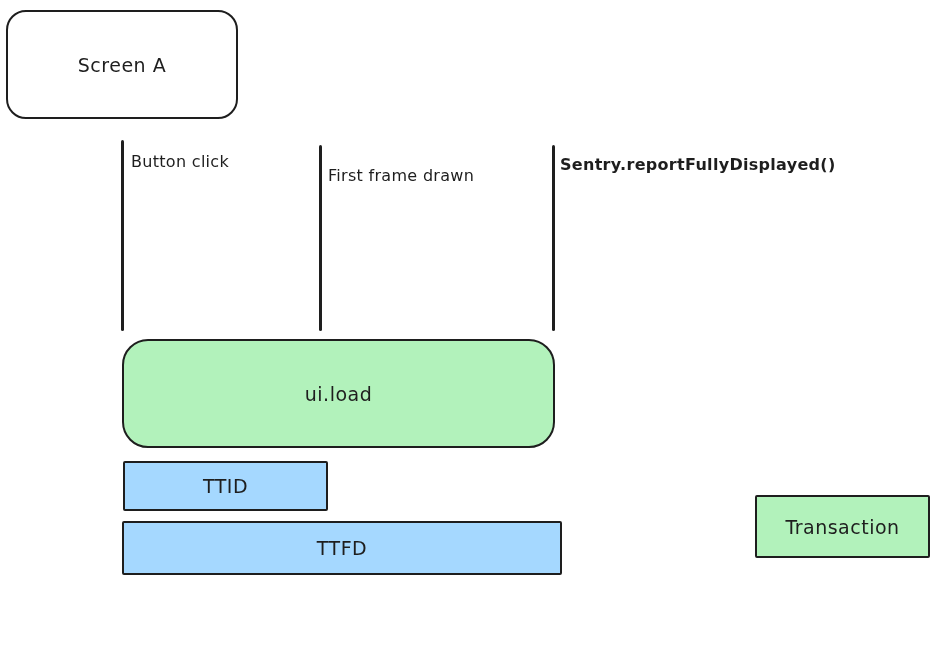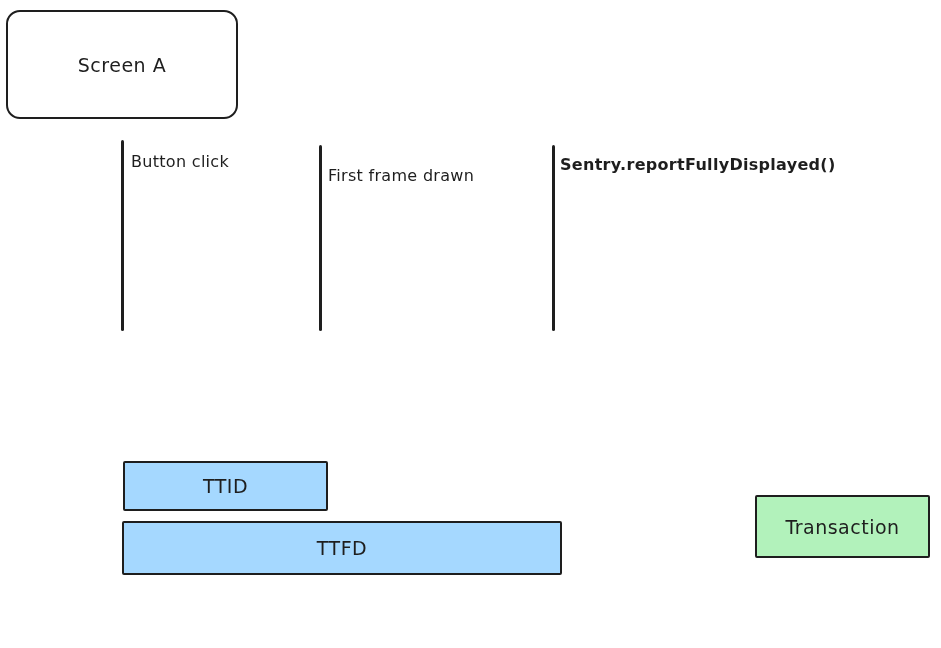--- a/index.html
+++ b/index.html
@@ -18,21 +18,21 @@
   .shape {
     position: absolute;
     border: 2.5px solid var(--stroke, #1e1e1e);
     display: flex;
     align-items: center;
     justify-content: center;
     font-size: 19px;
     letter-spacing: 0.5px;
     background: transparent;
   }
-  .screen-box { border-radius: 14px; background: #ffffff; }
+  .screen-box { border-radius: 20px; background: #ffffff; }
   .round-lg { border-radius: 26px; }
   .round-md { border-radius: 2px; }
   .fill-transaction { background: var(--transaction-fill, #b2f2bb); }
   .fill-span { background: var(--span-fill, #a5d8ff); }
 
   .marker-line {
     position: absolute;
     width: 3px;
     background: var(--stroke, #1e1e1e);
     border-radius: 2px;
@@ -73,20 +73,23 @@
   </div>
 
   <div id="marker-line-1" class="marker-line"></div>
   <div id="marker-line-2" class="marker-line"></div>
   <div id="marker-line-3" class="marker-line"></div>
 
   <div id="marker-label-1" class="marker-label">Button click</div>
   <div id="marker-label-2" class="marker-label">First frame drawn</div>
   <div id="marker-label-3" class="marker-label">Sentry.reportFullyDisplayed()</div>
 
+  <div id="span-uiload" class="shape round-lg fill-transaction">
+    <span>ui.load</span>
+  </div>
   <div id="span-ttid" class="shape round-md fill-span">
     <span>TTID</span>
   </div>
   <div id="span-ttfd" class="shape round-md fill-span">
     <span>TTFD</span>
   </div>
 
   <div id="legend-transaction" class="shape round-md fill-transaction">
     <span>Transaction</span>
   </div>

